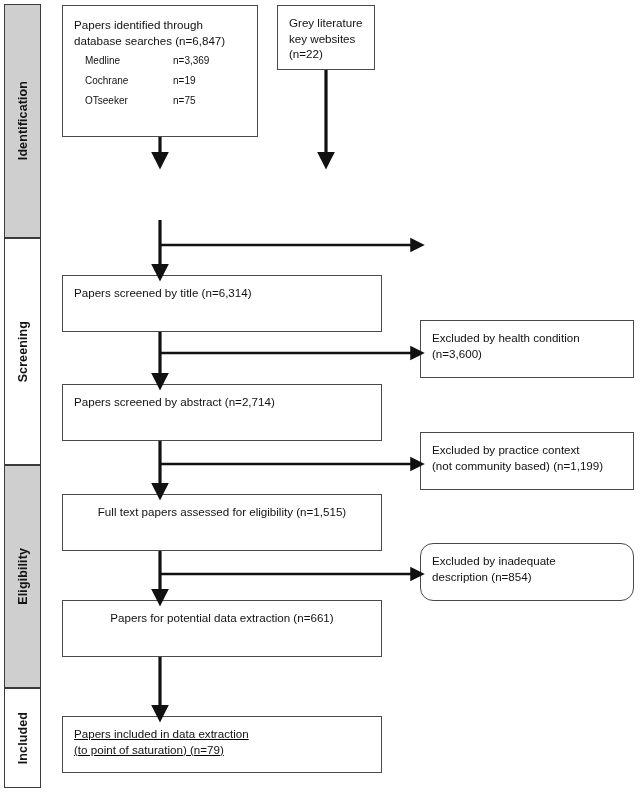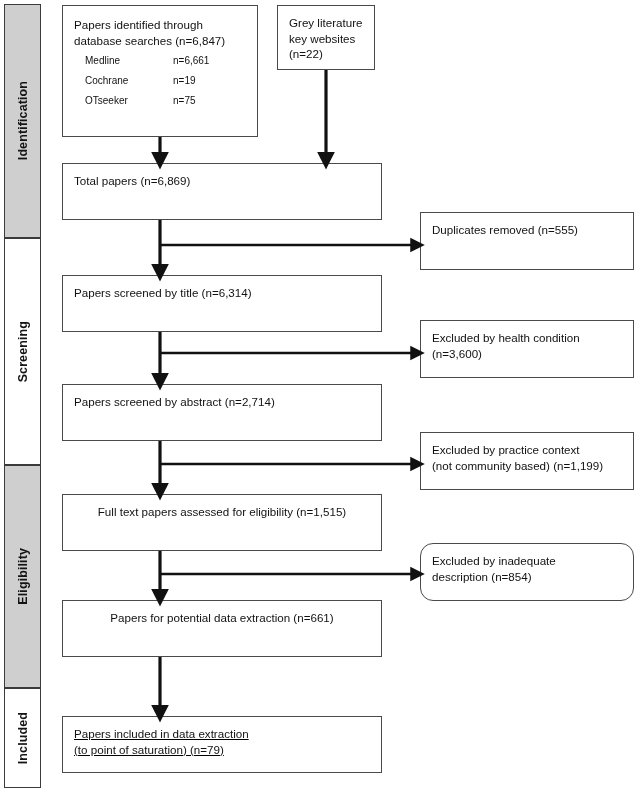--- a/index.html
+++ b/index.html
@@ -91,42 +91,39 @@
   <div class="rail white" style="left:4px;  top:688px; width:37px; height:100px;">
     <span class="rail-label">Included</span>
   </div>
 
   <div class="box" style="left:62px; top:5px; width:196px; height:132px; padding-top:11px;">
     <div class="box-text">Papers identified through</div>
     <div class="box-text">database searches (n=6,847)</div>
     <div class="src-list">
       <div class="src-row">
         <span class="src-name">Medline</span>
-        <span class="src-n">n=6,661</span>
+        <span class="src-n">n=3,369</span>
       </div>
       <div class="src-row">
         <span class="src-name">Cochrane</span>
         <span class="src-n">n=19</span>
       </div>
       <div class="src-row">
         <span class="src-name">OTseeker</span>
         <span class="src-n">n=75</span>
       </div>
     </div>
   </div>
 
   <div class="box" style="left:277px; top:5px; width:98px; height:65px;">
     <div class="box-text">Grey literature
 key websites
 (n=22)</div>
   </div>
 
-  <div class="box" style="left:62px; top:163px; width:320px; height:57px;">
-    <div class="box-text">Total papers (n=6,869)</div>
-  </div>
 
   <div class="box" style="left:62px; top:275px; width:320px; height:57px;">
     <div class="box-text">Papers screened by title (n=6,314)</div>
   </div>
 
   <div class="box" style="left:62px; top:384px; width:320px; height:57px;">
     <div class="box-text">Papers screened by abstract (n=2,714)</div>
   </div>
 
   <div class="box" style="left:62px; top:494px; width:320px; height:57px;text-align:center;">
@@ -135,23 +132,20 @@
 
   <div class="box" style="left:62px; top:600px; width:320px; height:57px;text-align:center;">
     <div class="box-text">Papers for potential data extraction (n=661)</div>
   </div>
 
   <div class="box" style="left:62px; top:716px; width:320px; height:57px;text-decoration:underline;">
     <div class="box-text">Papers included in data extraction
 (to point of saturation) (n=79)</div>
   </div>
 
-  <div class="box" style="left:420px; top:212px; width:214px; height:58px;">
-    <div class="box-text">Duplicates removed (n=555)</div>
-  </div>
 
   <div class="box" style="left:420px; top:320px; width:214px; height:58px;">
     <div class="box-text">Excluded by health condition
 (n=3,600)</div>
   </div>
 
   <div class="box" style="left:420px; top:432px; width:214px; height:58px;">
     <div class="box-text">Excluded by practice context
 (not community based) (n=1,199)</div>
   </div>

